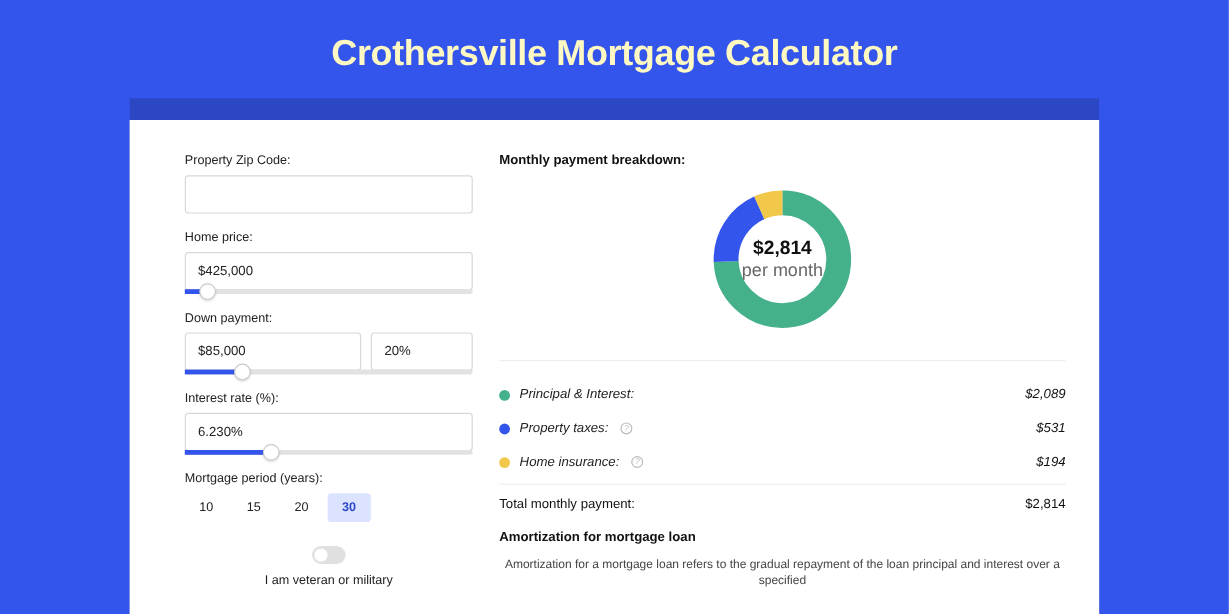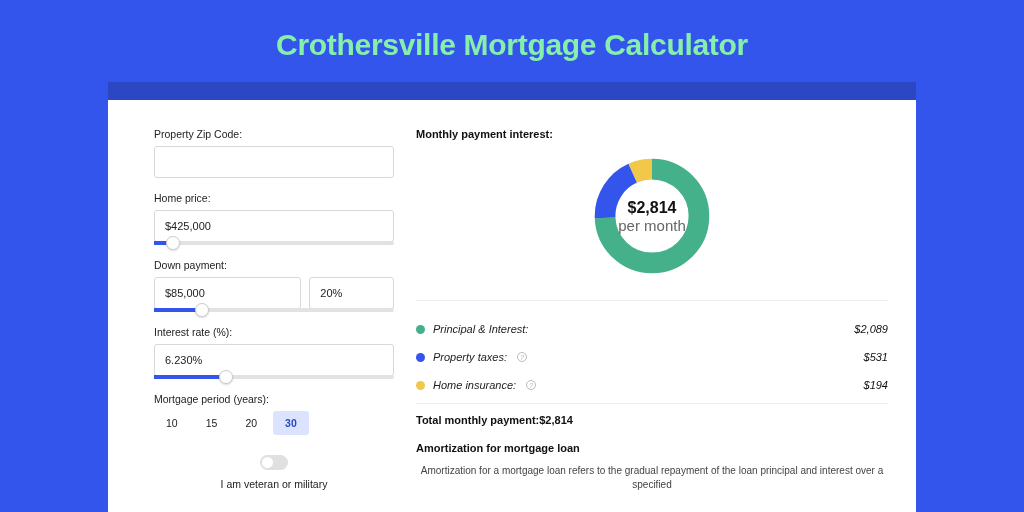--- a/index.html
+++ b/index.html
@@ -1,17 +1,17 @@
 <!DOCTYPE html>
 <html><head>
 <meta charset="utf-8">
 <style>
   * { box-sizing: border-box; margin: 0; padding: 0; font-family: -apple-system, BlinkMacSystemFont, "Segoe UI", Arial, sans-serif; }
   body { background: #3455eb; width: 1024px; height: 512px; overflow: hidden; }
-  .page-title { color: #86efac; text-align: center; font-size: 30px; font-weight: 700; padding: 28px 0 20px 0; letter-spacing: -0.3px; }
+  .page-title { color: #fef9c3; text-align: center; font-size: 30px; font-weight: 700; padding: 28px 0 20px 0; letter-spacing: -0.3px; }
   .outer-band { background: #2b47c4; margin: 0 108px; padding-top: 18px; height: 500px; }
   .panel { background: #fff; margin: 0; padding: 28px 28px 0 28px; height: 100%; }
   .cols { display: flex; gap: 22px; }
   .left { width: 240px; flex-shrink: 0; margin-left: 18px; }
   .right { flex: 1; }
 
   .label { font-size: 10.5px; color: #222; margin-bottom: 6px; display: block; }
   .field { width: 100%; border: 1px solid #d8d8d8; border-radius: 3px; height: 32px; padding: 0 10px; font-size: 11px; color: #222; outline: none; }
   .field::placeholder { color: #999; }
 
@@ -41,21 +41,21 @@
   .donut svg { width: 100%; height: 100%; transform: rotate(-90deg); }
   .donut-center { position: absolute; inset: 0; display: flex; flex-direction: column; align-items: center; justify-content: center; }
   .donut-amount { font-size: 16px; font-weight: 700; color: #111; }
   .donut-sub { font-size: 15px; color: #666; }
 
   .legend-row { display: flex; align-items: center; justify-content: space-between; padding: 8px 0; font-size: 11px; color: #222; font-style: italic; }
   .legend-left { display: flex; align-items: center; gap: 8px; }
   .dot { width: 9px; height: 9px; border-radius: 50%; display: inline-block; }
   .info { width: 10px; height: 10px; border: 1px solid #bbb; border-radius: 50%; display: inline-flex; align-items: center; justify-content: center; font-size: 7px; color: #bbb; margin-left: 2px; }
   .legend-val { color: #111; }
-  .total-row { display: flex; padding: 10px 0 16px 0; font-size: 11px; font-weight: 700; color: #111; border-top: 1px solid #eee; margin-top: 4px; }
+  .total-row { display: flex; justify-content: space-between; padding: 10px 0 16px 0; font-size: 11px; font-weight: 400; color: #111; border-top: 1px solid #eee; margin-top: 4px; }
 
   .amort-title { font-size: 11px; font-weight: 700; color: #111; margin-bottom: 10px; }
   .amort-text { font-size: 10px; color: #444; line-height: 1.4; text-align: center; }
 </style>
 </head>
 <body>
 
 <h1 class="page-title">Crothersville Mortgage Calculator</h1>
 
 <div class="outer-band">
@@ -110,21 +110,21 @@
         </div>
 
         <div class="toggle-row">
           <div class="toggle"></div>
           <span class="toggle-label">I am veteran or military</span>
         </div>
 
       </div>
 
       <div class="right">
-        <div class="section-title">Monthly payment interest:</div>
+        <div class="section-title">Monthly payment breakdown:</div>
 
         <div class="donut-wrap">
           <div class="donut">
             <svg viewBox="0 0 42 42">
               <circle cx="21" cy="21" r="15.9" fill="none" stroke="#eee" stroke-width="7"></circle>
               <g>
                   <circle cx="21" cy="21" r="15.9" fill="none" stroke="#45b18b" stroke-width="7" stroke-dasharray="74.16369164765483 25.738954736500588" stroke-dashoffset="0"></circle>
                   <circle cx="21" cy="21" r="15.9" fill="none" stroke="#3455eb" stroke-width="7" stroke-dasharray="18.85156546907837 81.05108091507705" stroke-dashoffset="-74.16369164765483"></circle>
                   <circle cx="21" cy="21" r="15.9" fill="none" stroke="#f1c84a" stroke-width="7" stroke-dasharray="6.887389267422228 93.0152571167332" stroke-dashoffset="-93.0152571167332"></circle>
                 </g>

